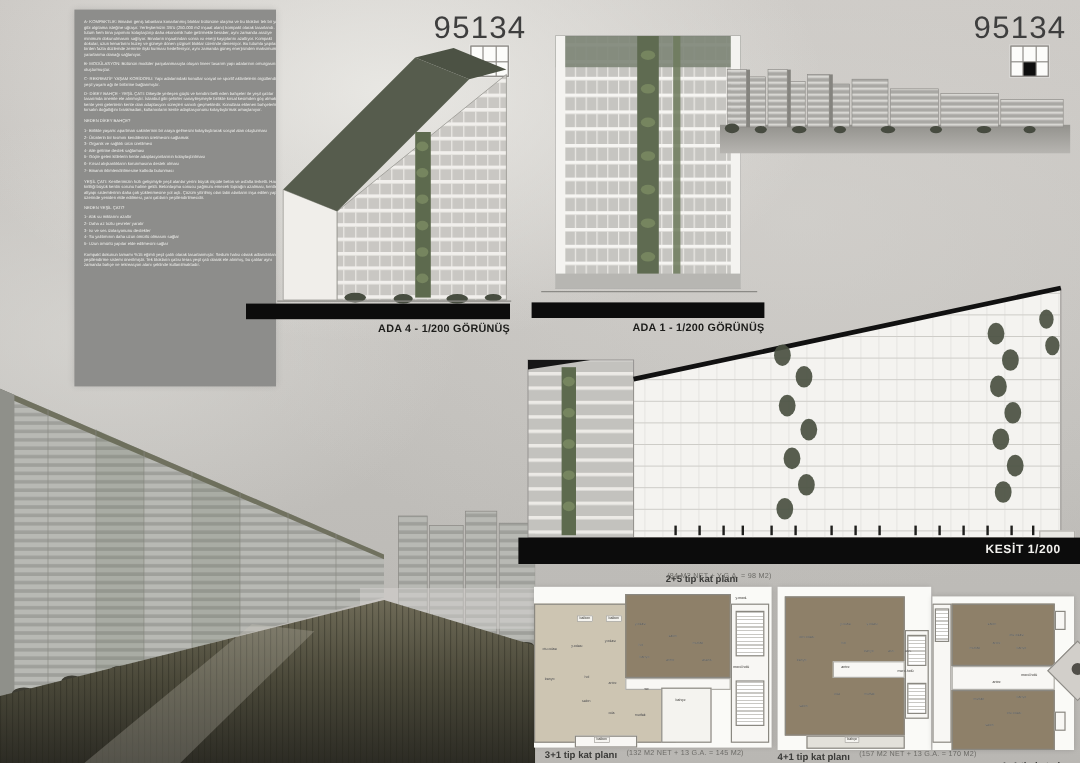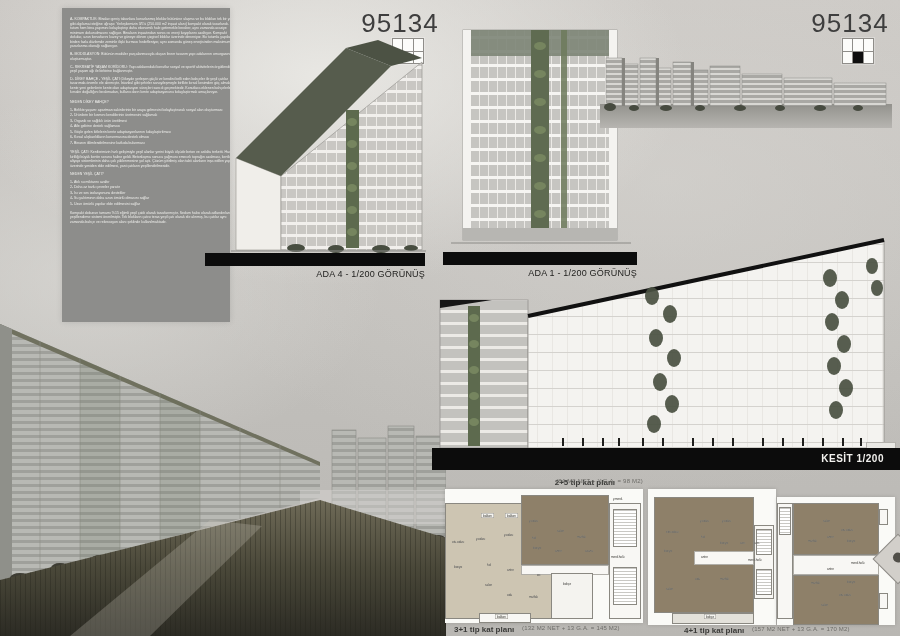--- a/index.html
+++ b/index.html
@@ -20,21 +20,21 @@
   .locator div{background:#fcfcfa;}
   .locator div.filled{background:#0e0e0e;}
   
   .panel{left:62px;top:8px;width:168px;height:314px;background:#8d8d8b;box-shadow:0 0 6px rgba(0,0,0,.12);overflow:hidden;}
   .panel-inner{transform:scale(.5);transform-origin:0 0;width:336px;padding:18px 16px;color:#efefec;}
   .panel-inner p{margin:0 0 7px 0;font-size:7px;line-height:1.28;}
   .panel-inner p.tl{margin:0 0 2px 0;}
   .panel-inner p.sp{margin-top:10px;}
   
   .bar{background:#0c0c0c;}
-  .drawlabel{font-size:9px;font-weight:normal;color:#1d1d1b;letter-spacing:.2px;text-align:right;}
+  .drawlabel{font-size:9px;font-weight:bold;color:#1d1d1b;letter-spacing:.2px;text-align:right;}
   .kesitlabel{color:#f2f1ee;font-size:10px;font-weight:bold;text-align:right;line-height:22px;padding-right:26px;letter-spacing:.5px;}
   
   .plan{background:#fafaf7;box-shadow:0 0 4px rgba(0,0,0,.15);}
   .room{position:absolute;border:1px solid #8a8881;box-sizing:border-box;}
   .beige{background:#cdc5b2;}
   .brown{background:#8e8069;}
   .whitebox{background:#f8f7f4;}
   .court{background:#f4f3ef;}
   .stairs{background:repeating-linear-gradient(180deg,#c9c8c4 0 1px,#ffffff 1px 3px);}
   .bahce-strip{background:#e3e1da;}
@@ -383,21 +383,21 @@
     <span class="rm" style="left:92px;top:52px">asn.</span>
     <span class="rm" style="left:106px;top:52px">asn.</span>
     <span class="rm" style="left:16px;top:60px">banyo</span>
     <span class="rm" style="left:53px;top:66px">antre</span>
     <span class="rm" style="left:100px;top:69px">merd.holü</span>
     <span class="rm" style="left:47px;top:88px">oda</span>
     <span class="rm" style="left:72px;top:88px">mutfak</span>
     <span class="rm" style="left:18px;top:98px">salon</span>
     <span class="rm box" style="left:56px;top:125px">bahçe</span>
   </div>
-  <div class="abs" style="left:684px;top:626px;width:190px;height:10px">
+  <div class="abs" style="left:648px;top:626px;width:190px;height:10px">
     <span class="plantitle" style="position:absolute;left:0;top:0">4+1 tip kat planı</span>
     <span class="planinfo" style="position:absolute;left:68px;top:2">(157 M2 NET + 13 G.A. = 170 M2)</span>
   </div>
 
   <div class="abs plan" style="left:777px;top:497px;width:118px;height:128px">
     <div class="room whitebox" style="left:0px;top:6px;width:16px;height:116px"></div>
     <div class="room stairs" style="left:2px;top:10px;width:12px;height:28px"></div>
     <div class="room brown" style="left:16px;top:6px;width:86px;height:52px"></div>
     <div class="room whitebox" style="left:16px;top:58px;width:86px;height:20px;border-color:#b0aea8"></div>
     <div class="room brown" style="left:16px;top:78px;width:86px;height:50px"></div>

